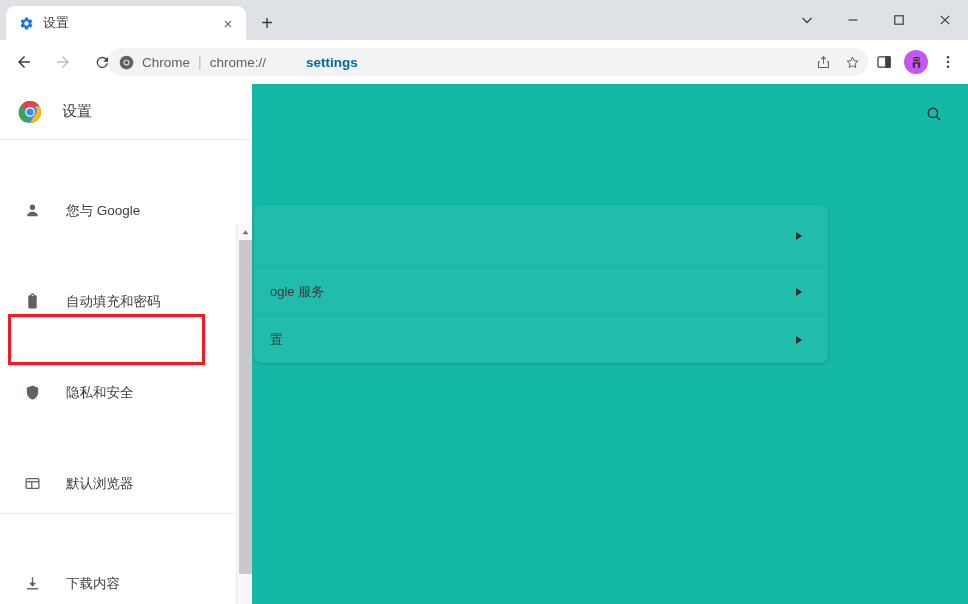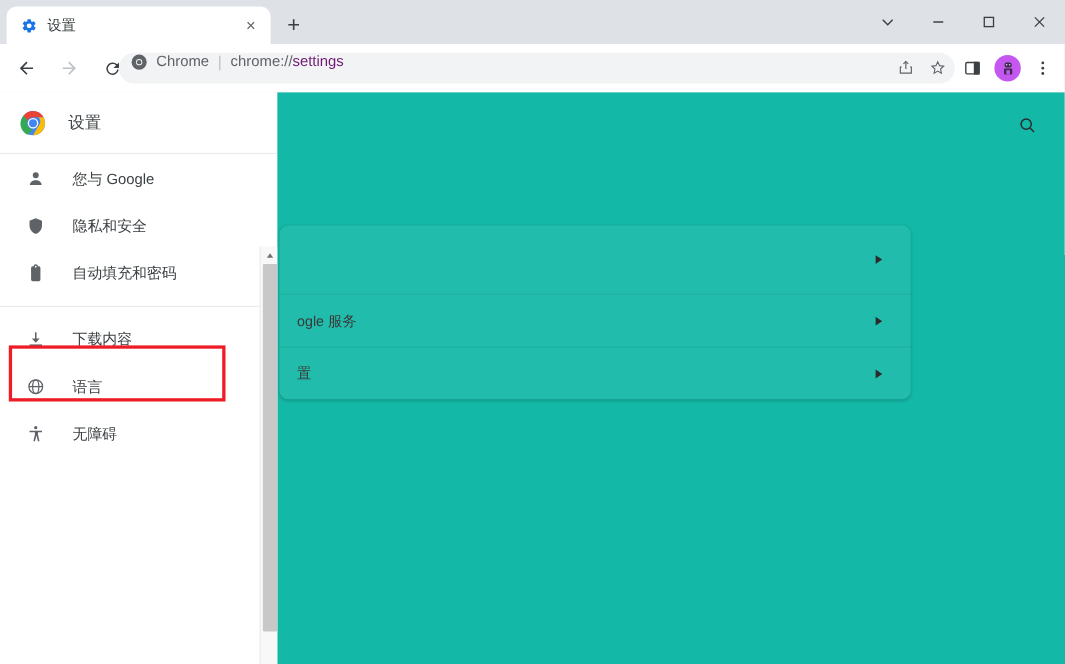--- a/index.html
+++ b/index.html
@@ -60,27 +60,27 @@
   .tb-btn {
     width: 34px; height: 34px; margin-left: 5px;
     display: flex; align-items: center; justify-content: center;
     border-radius: 50%;
   }
   .tb-btn.first { margin-left: 7px; }
   .omnibox {
     position: absolute; left: 108px; top: 8px;
     width: 760px; height: 28px;
     background: #f1f3f4; border-radius: 14px;
-    display: flex; align-items: flex-start;
+    display: flex; align-items: center;
   }
   .omni-icon { margin-left: 10px; width: 16px; height: 16px; display:flex; align-items:center; justify-content:center;}
   .omni-chip { margin-left: 8px; font-size: 13.5px; color: #5f6368; }
   .omni-sep { margin: 0 8px; color: #bdc1c6; font-size: 14px; }
   .omni-url { font-size: 13.5px; color: #5f6368; }
-  .omni-url b { color: #701a75; font-weight: 400; }
+  .omni-url b { color: #0369a1; font-weight: 700; padding-left: 40px; }
   .omni-right { margin-left: auto; display: flex; align-items: center; }
   .omni-ibtn { width: 26px; height: 26px; margin-right: 3px; display:flex; align-items:center; justify-content:center; }
   .tb-right {
     position: absolute; right: 4px; top: 5px; height: 34px;
     display: flex; align-items: center;
   }
   .tb-rbtn { width: 32px; height: 32px; display:flex; align-items:center; justify-content:center; }
   .avatar {
     width: 24px; height: 24px; border-radius: 50%;
     background: #c457f0;
@@ -125,21 +125,21 @@
     position: absolute; left: 0; top: 0; width: 252px; height: 520px;
     background: #ffffff; z-index: 5;
   }
   .sb-header {
     height: 56px; display: flex; align-items: center; padding-left: 18px;
     border-bottom: 1px solid #e8eaed;
   }
   .sb-header-title { margin-left: 20px; font-size: 15px; color: #3c4043; }
   .sb-list { position: absolute; left: 0; top: 57px; width: 236px; height: 463px; overflow: hidden; }
   .sb-item {
-    height: 43px; display: flex; align-items: center; padding-left: 22px;
+    height: 43px; display: flex; align-items: center; padding-left: 22px; margin-top: 48px;
   }
   .sb-ico { width: 20px; height: 20px; display:flex; align-items:center; justify-content:center; color:#5f6368; }
   .sb-label { margin-left: 24px; font-size: 13.5px; color: #3c4043; white-space: nowrap; }
   .sb-divider { height: 1px; background: #e8eaed; margin: 8px 0 8px 0; }
 
   
   .redbox {
     position: absolute; left: 8px; top: 230px; width: 197px; height: 51px;
     border: 3px solid #ee1c25; z-index: 7; pointer-events: none;
   }
@@ -323,38 +323,48 @@
                 <circle cx="12" cy="7.5" r="3.8"></circle>
                 <path d="M4.5 20c0-4 3.4-6.2 7.5-6.2S19.5 16 19.5 20z"></path>
               </svg>
           </span>
           <span class="sb-label">您与 Google</span>
         </div>
 
         <div class="sb-item">
           <span class="sb-ico">
             <svg width="17" height="17" viewBox="0 0 24 24" fill="#5f6368">
+                <path d="M16 3h-1.2a2.8 2.8 0 0 0-5.6 0H8a2 2 0 0 0-2 2v15a2 2 0 0 0 2 2h8a2 2 0 0 0 2-2V5a2 2 0 0 0-2-2zm-4-.6a1.1 1.1 0 1 1 0 2.2 1.1 1.1 0 0 1 0-2.2z"></path>
+              </svg>
+          </span>
+          <span class="sb-label">自动填充和密码</span>
+        </div>
+
+        <div class="sb-item">
+          <span class="sb-ico">
+            <svg width="17" height="17" viewBox="0 0 24 24" fill="#5f6368">
                 <path d="M12 2L4 5.2v6c0 5 3.4 9.6 8 10.8 4.6-1.2 8-5.8 8-10.8v-6z"></path>
               </svg>
           </span>
           <span class="sb-label">隐私和安全</span>
         </div>
 
-        <div class="sb-item">
-          <span class="sb-ico">
-            <svg width="17" height="17" viewBox="0 0 24 24" fill="#5f6368">
-                <path d="M16 3h-1.2a2.8 2.8 0 0 0-5.6 0H8a2 2 0 0 0-2 2v15a2 2 0 0 0 2 2h8a2 2 0 0 0 2-2V5a2 2 0 0 0-2-2zm-4-.6a1.1 1.1 0 1 1 0 2.2 1.1 1.1 0 0 1 0-2.2z"></path>
-              </svg>
-          </span>
-          <span class="sb-label">自动填充和密码</span>
-        </div>
-
-
-
-
+
+
+
+        <div class="sb-item">
+          <span class="sb-ico">
+            <svg width="17" height="17" viewBox="0 0 24 24" fill="none" stroke="#5f6368" stroke-width="1.8">
+                <rect x="3" y="5" width="18" height="14" rx="1.5"></rect>
+                <path d="M3 9.5h18"></path>
+                <path d="M11 9.5v9.5"></path>
+              </svg>
+          </span>
+          <span class="sb-label">默认浏览器</span>
+        </div>
 
 
         <div class="sb-divider"></div>
 
         <div class="sb-item">
           <span class="sb-ico">
             <svg width="17" height="17" viewBox="0 0 24 24" fill="#5f6368">
                 <path d="M11 3h2v8h4l-5 5.5L7 11h4z"></path>
                 <rect x="4" y="18.5" width="16" height="2"></rect>
               </svg>

